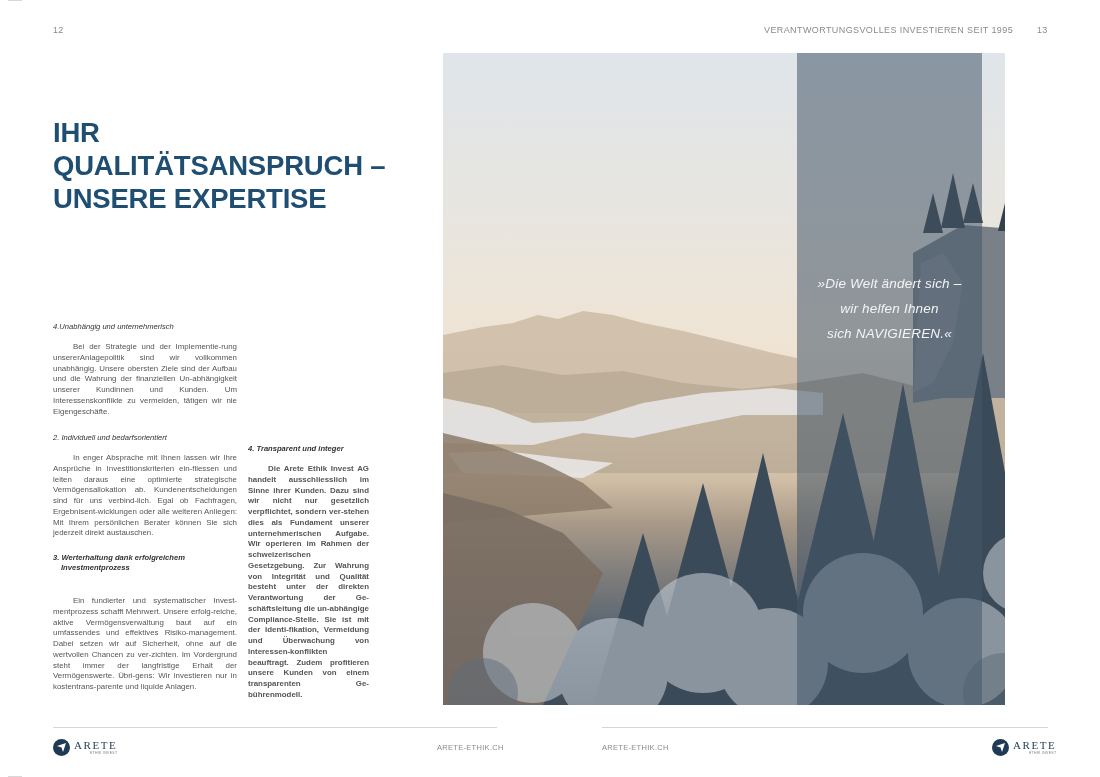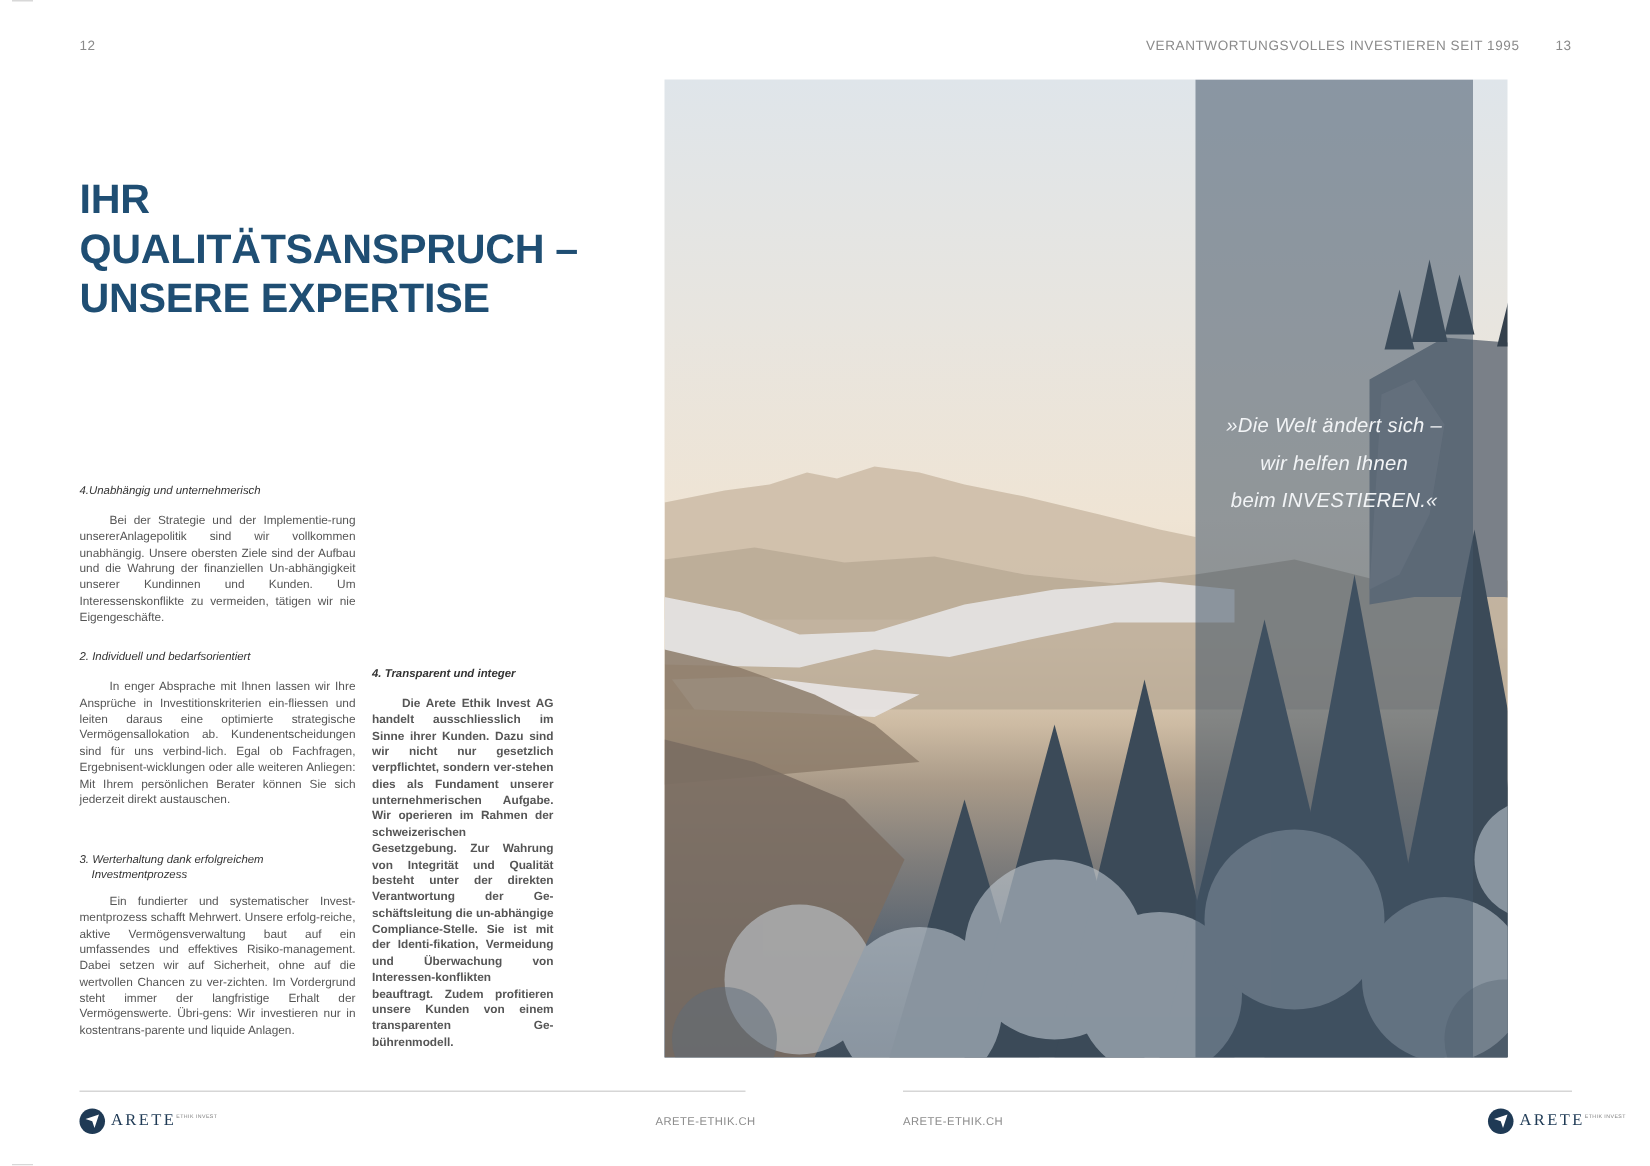--- a/index.html
+++ b/index.html
@@ -43,21 +43,21 @@
   }
   .quote span { display:block; }
 
   .footer-rule { position:absolute; top:727px; height:1px; background:#d6d6d6; }
   .footer-url { font-size:7.5px; color:#8c8c8c; letter-spacing:0.3px; }
   .logo { display:flex; align-items:center; }
   .logo-mark {
     width:17px; height:17px; border-radius:50%; background:#1f3a55; position:relative;
   }
   .logo-mark svg { position:absolute; left:3px; top:3px; }
-  .logo-text { margin-left:4px; display:flex; flex-direction:row; align-items:flex-start; }
+  .logo-text { margin-left:4px; display:flex; flex-direction:column; align-items:flex-end; }
   .logo-word { font-family:"Liberation Serif", serif; font-size:11px; letter-spacing:1.6px; color:#1f3a55; line-height:11px; }
   .logo-sub { font-size:3.5px; color:#7d7d7d; letter-spacing:0.3px; line-height:5px; }
 </style>
 </head>
 <body>
 
 <div class="corner-mark" style="left:8px;top:0;"></div>
 <div class="corner-mark" style="left:8px;top:776px;"></div>
 
 <div class="abs page-num" style="left:53px;top:25px;">12</div>
@@ -73,21 +73,21 @@
 <div class="abs col1 section-head" style="top:322px;">4.Unabhängig und unternehmerisch</div>
 <div class="abs col1 body-text" style="top:342px;">
   <p>Bei der Strategie und der Implementie-rung unsererAnlagepolitik sind wir vollkommen unabhängig. Unsere obersten Ziele sind der Aufbau und die Wahrung der finanziellen Un-abhängigkeit unserer Kundinnen und Kunden. Um Interessenskonflikte zu vermeiden, tätigen wir nie Eigengeschäfte.</p>
 </div>
 
 <div class="abs col1 section-head" style="top:433px;">2. Individuell und bedarfsorientiert</div>
 <div class="abs col1 body-text" style="top:453px;">
   <p>In enger Absprache mit Ihnen lassen wir Ihre Ansprüche in Investitionskriterien ein-fliessen und leiten daraus eine optimierte strategische Vermögensallokation ab. Kundenentscheidungen sind für uns verbind-lich. Egal ob Fachfragen, Ergebnisent-wicklungen oder alle weiteren Anliegen: Mit Ihrem persönlichen Berater können Sie sich jederzeit direkt austauschen.</p>
 </div>
 
-<div class="abs col1 section-head" style="top:568px;">
+<div class="abs col1 section-head" style="top:553px;font-weight:bold;">
   <div>3. Werterhaltung dank erfolgreichem</div>
   <div style="padding-left:8px;">Investmentprozess</div>
 </div>
 <div class="abs col1 body-text" style="top:596px;">
   <p>Ein fundierter und systematischer Invest-mentprozess schafft Mehrwert. Unsere erfolg-reiche, aktive Vermögensverwaltung baut auf ein umfassendes und effektives Risiko-management. Dabei setzen wir auf Sicherheit, ohne auf die wertvollen Chancen zu ver-zichten. Im Vordergrund steht immer der langfristige Erhalt der Vermögenswerte. Übri-gens: Wir investieren nur in kostentrans-parente und liquide Anlagen.</p>
 </div>
 
 <div class="abs col2 section-head" style="top:444px;">4. Transparent und integer</div>
 <div class="abs col2 body-text" style="top:464px;">
   <p>Die Arete Ethik Invest AG handelt ausschliesslich im Sinne ihrer Kunden. Dazu sind wir nicht nur gesetzlich verpflichtet, sondern ver-stehen dies als Fundament unserer unternehmerischen Aufgabe. Wir operieren im Rahmen der schweizerischen Gesetzgebung. Zur Wahrung von Integrität und Qualität besteht unter der direkten Verantwortung der Ge-schäftsleitung die un-abhängige Compliance-Stelle. Sie ist mit der Identi-fikation, Vermeidung und Überwachung von Interessen-konflikten beauftragt. Zudem profitieren unsere Kunden von einem transparenten Ge-bührenmodell.</p>
@@ -136,21 +136,21 @@
     </g>
     <g fill="#5d6c79" opacity="0.5">
       <circle cx="40" cy="640" r="35"></circle>
       <circle cx="560" cy="640" r="40"></circle>
     </g>
   </svg>
   <div class="overlay-band"></div>
   <div class="quote">
     <span>»Die Welt ändert sich –</span>
     <span>wir helfen Ihnen</span>
-    <span>beim INVESTIEREN.«</span>
+    <span>sich NAVIGIEREN.«</span>
   </div>
 </div>
 
 <div class="footer-rule" style="left:53px;width:444px;"></div>
 <div class="abs logo" style="left:53px;top:739px;">
   <div class="logo-mark">
     <svg width="11" height="11" viewBox="0 0 11 11">
         <path d="M1 4 L10 1 L7 10 L5.5 5.5 Z" fill="#ffffff"></path>
       </svg>
   </div>

